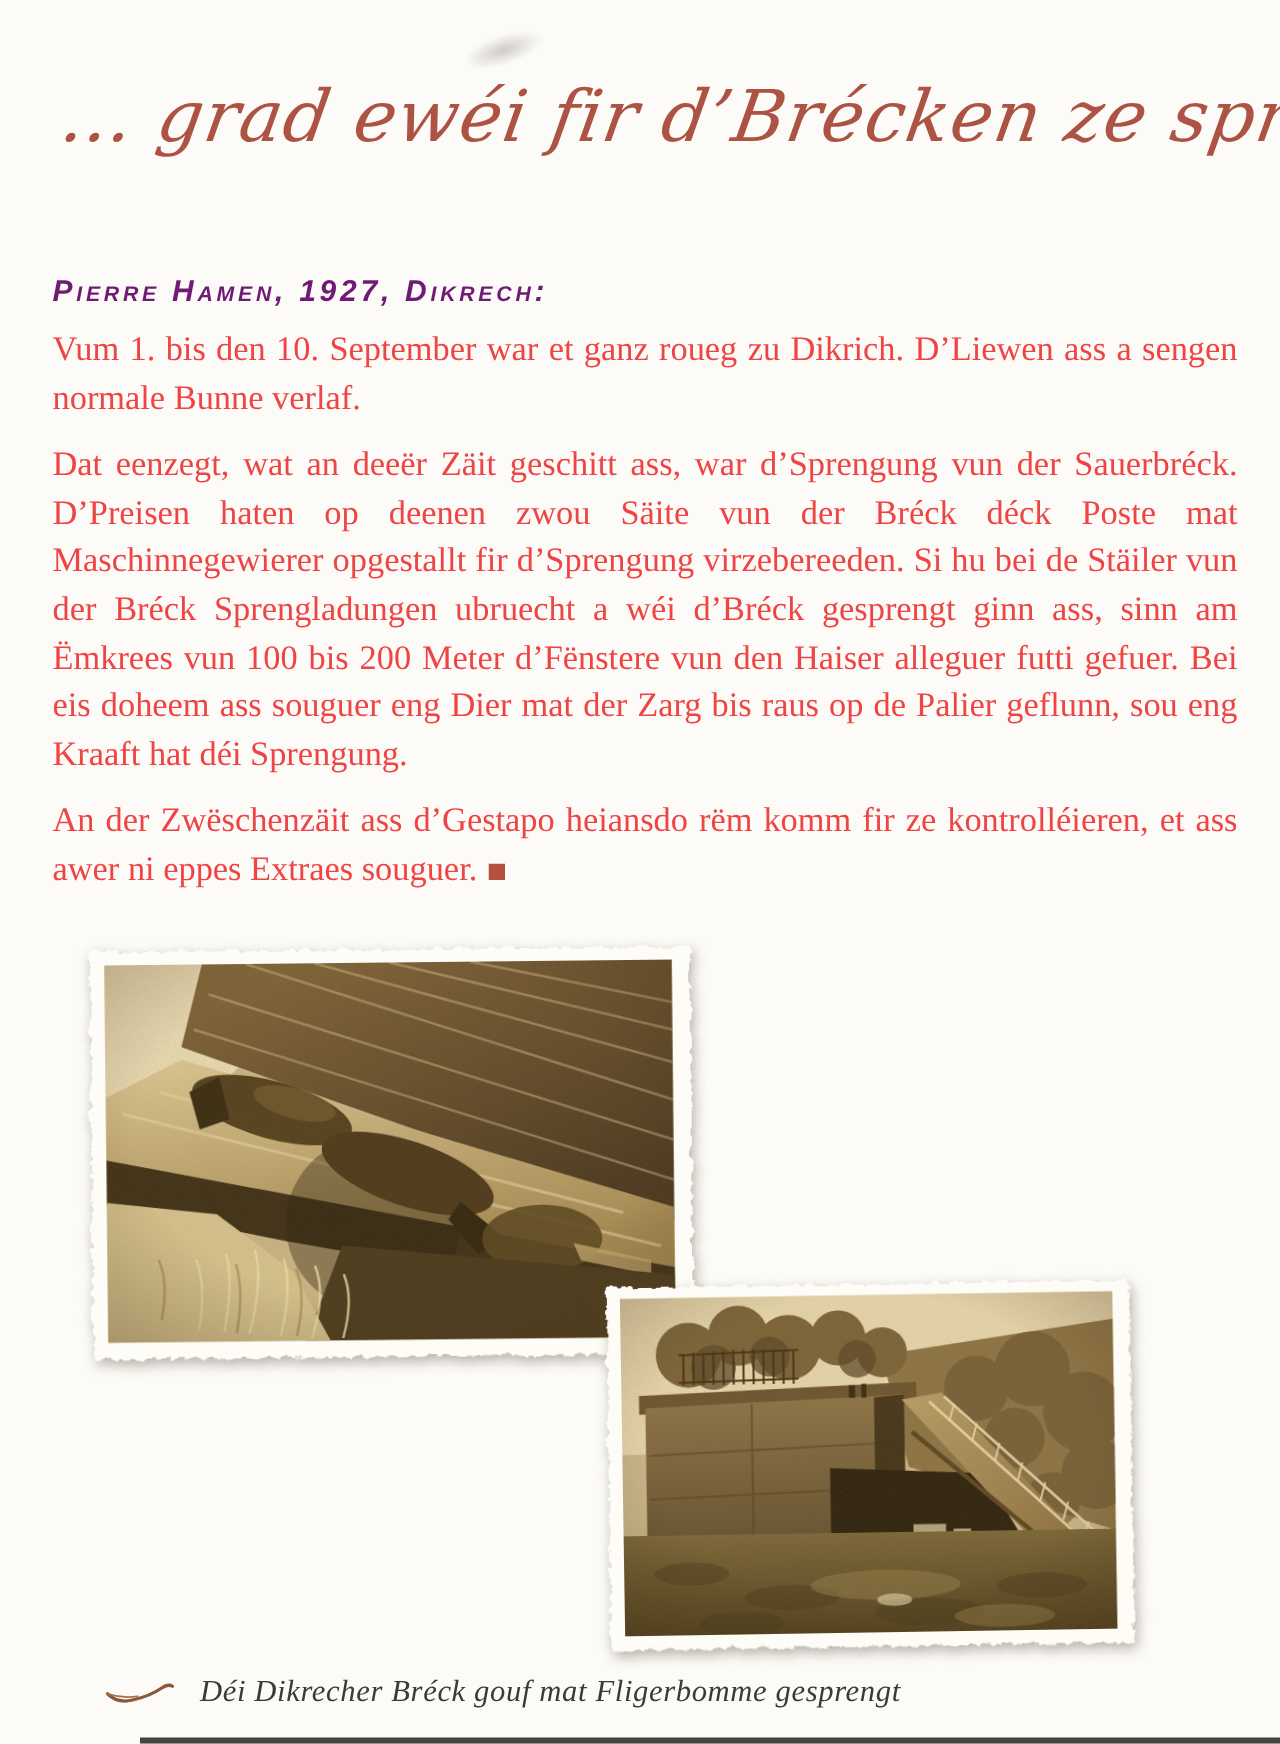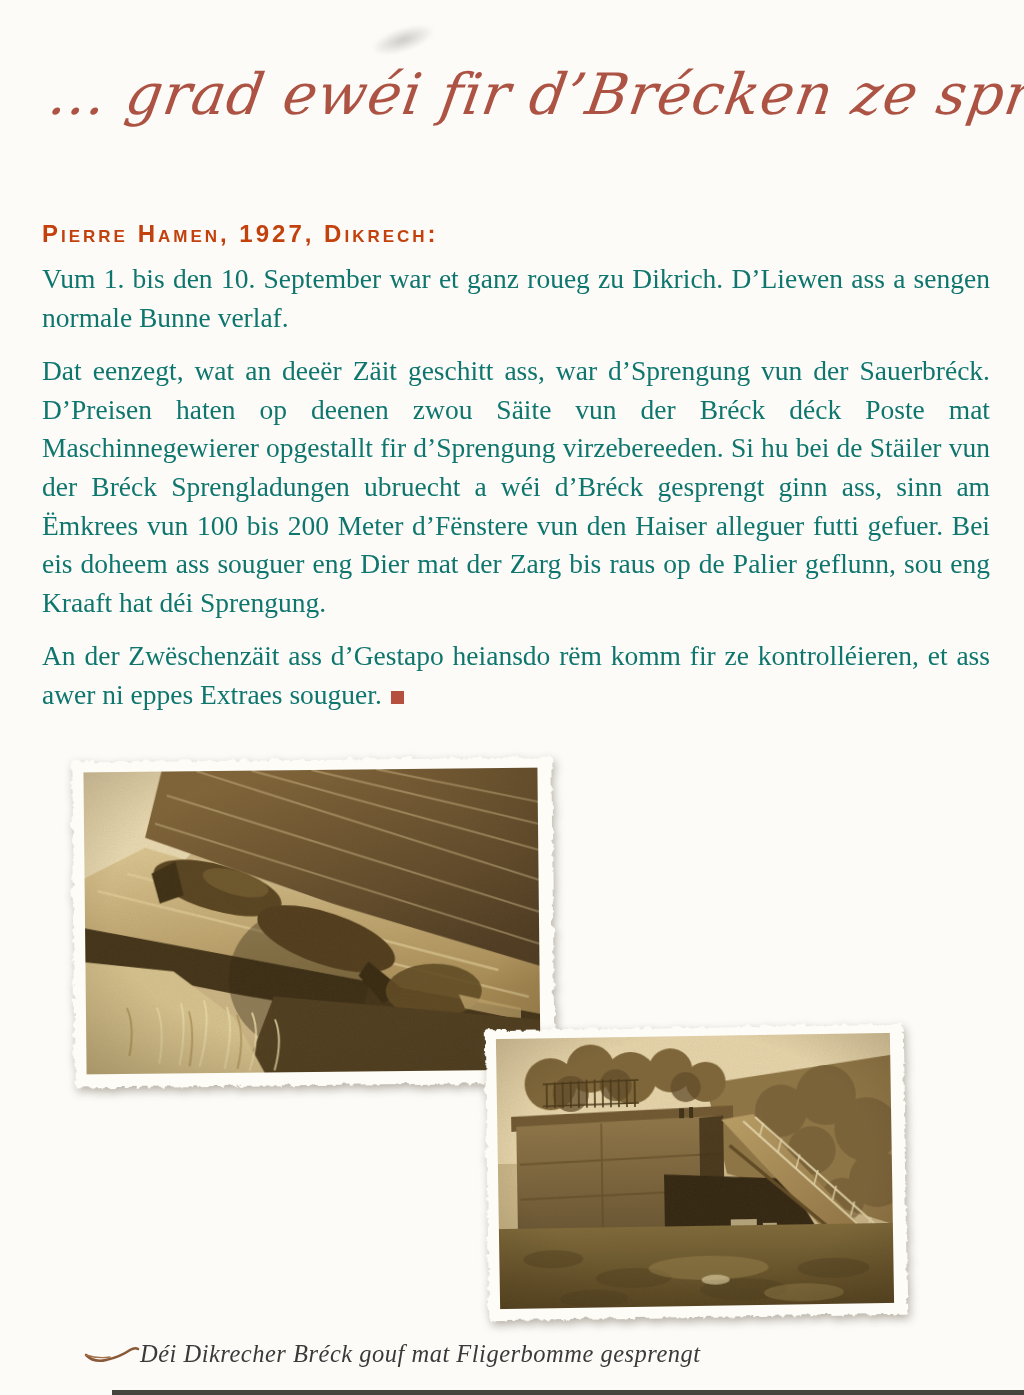--- a/index.html
+++ b/index.html
@@ -28,42 +28,43 @@
     letter-spacing:1px;
     white-space:nowrap;
   }
   .byline{
     position:absolute;left:42px;top:220px;
     font-family:"Liberation Sans", sans-serif;
     font-variant:small-caps;
     font-weight:600;
     font-size:24px;
     letter-spacing:3px;
-    color:#c2410c;
+    color:#701a75;
+    font-style:italic;
   }
   .body-copy{
     position:absolute;left:42px;top:260px;width:948px;
     font-size:27.5px;line-height:38.6px;
-    color:#0f766e;
+    color:#ef4444;
     text-align:justify;
   }
   .body-copy p{margin:0 0 15px 0;}
   .end-mark{
     display:inline-block;width:13px;height:13px;
     background:var(--end_mark,#b5503f);
     margin-left:9px;
     vertical-align:baseline;
   }
   .photo{position:absolute;filter:drop-shadow(2px 4px 5px rgba(95,85,65,.45));}
   .photo svg{display:block;}
   .photo-1{left:68px;top:754px;width:488px;height:334px;transform:rotate(-0.6deg);z-index:1;}
   .photo-2{left:482px;top:1022px;width:426px;height:298px;transform:rotate(-0.9deg);z-index:2;}
   .caption{
     position:absolute;left:84px;top:1340px;width:820px;
-    display:flex;align-items:center;
+    display:flex;align-items:center;gap:20px;
   }
   .caption .swash{flex:0 0 auto;}
   .caption-text{
     font-style:italic;
     font-size:24.5px;
     color:#3a3a3a;
     letter-spacing:.5px;
   }
   .scan-edge{
     position:absolute;left:112px;right:0;bottom:0;height:5px;

